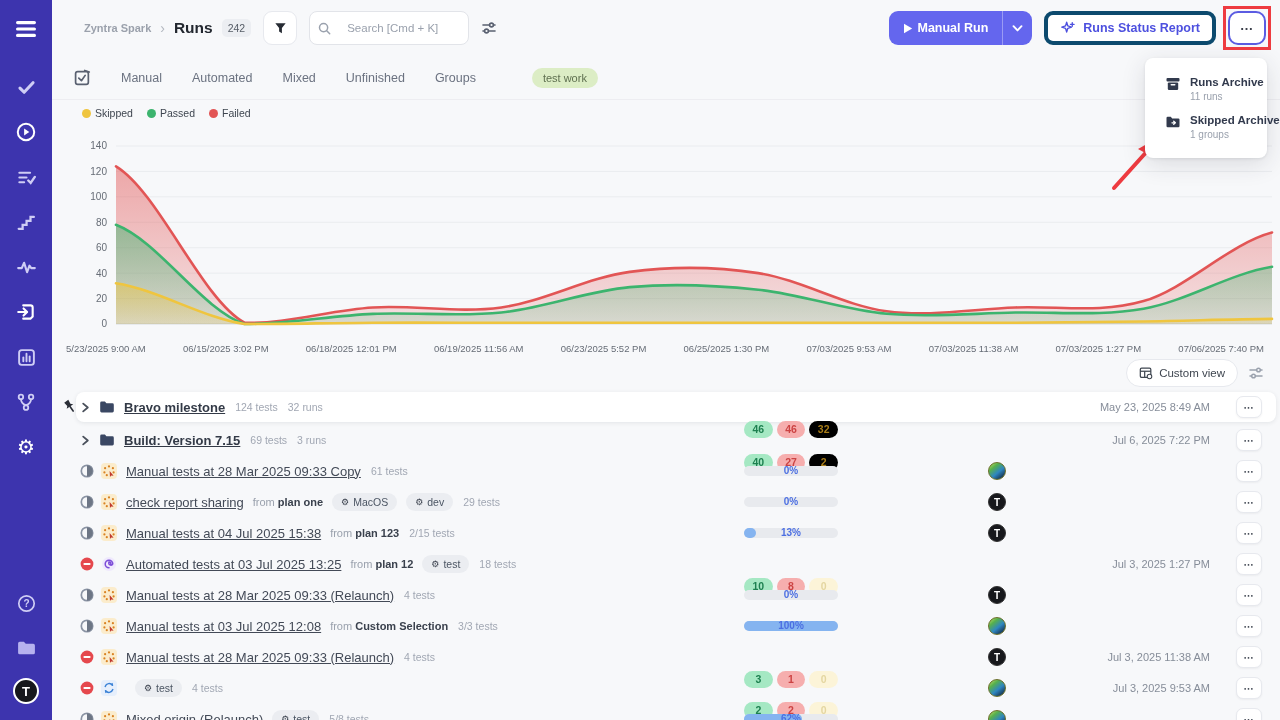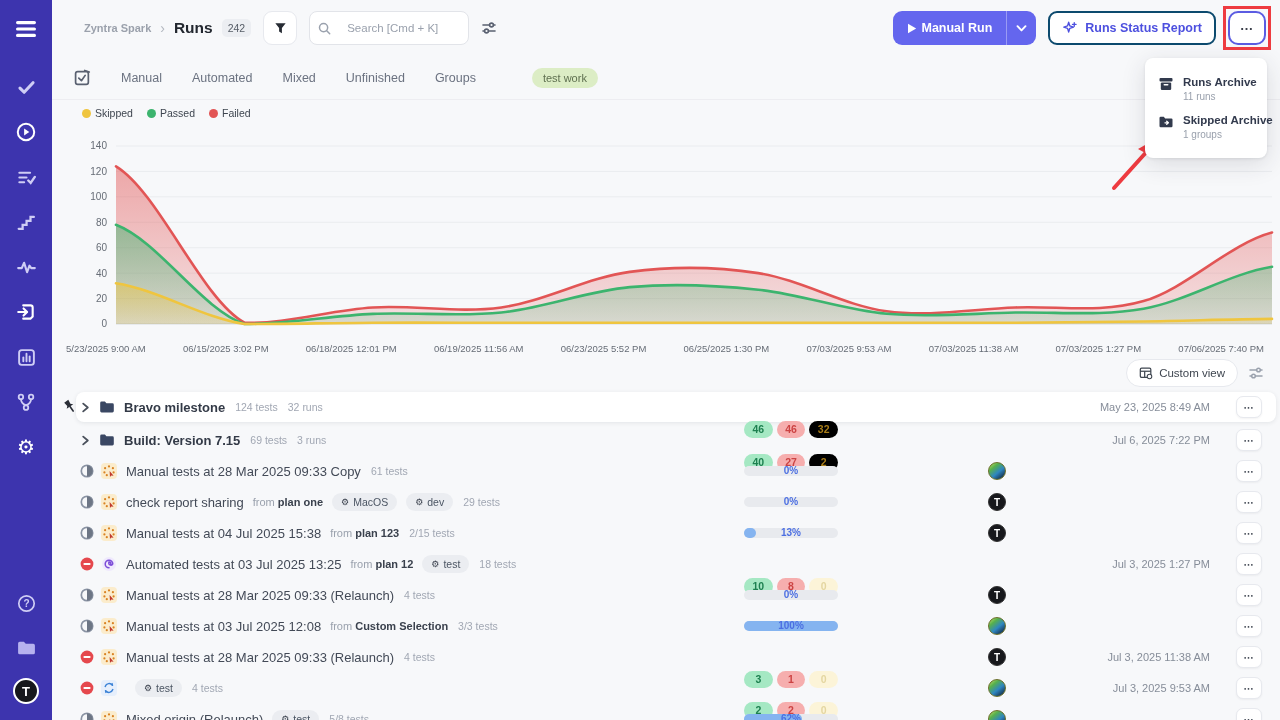--- a/index.html
+++ b/index.html
@@ -36,31 +36,31 @@
   .search-box input::placeholder { color: #9aa1ad; }
   .flat-icon { background: none; border: none; cursor: pointer; display: flex; align-items: center; }
   .spacer { flex: 1; }
 
   .split-btn { display: flex; height: 34px; border-radius: 9px; overflow: hidden; }
   .run-btn { background: #6466ee; color: #fff; border: none; font-size: 12.5px; font-weight: bold;
              padding: 0 14px; display: flex; align-items: center; gap: 4px; cursor: pointer;
              font-family: "Liberation Sans", sans-serif; }
   .run-caret { background: #6466ee; border: none; border-left: 1px solid rgba(255,255,255,.35);
                width: 30px; cursor: pointer; display: flex; align-items: center; justify-content: center; }
-  .report-btn { height: 34px; background: #fff; color: #4d50df; border: 2px solid #0c4a6e; border-radius: 9px;
+  .report-btn { height: 34px; background: #fff; color: #4d50df; border: 4px solid #0c4a6e; border-radius: 9px;
                 font-size: 12.5px; font-weight: bold; padding: 0 12px; display: flex; align-items: center;
                 gap: 7px; cursor: pointer; font-family: "Liberation Sans", sans-serif; }
   .annotated { position: relative; }
   .annotated::after { content: ""; position: absolute; inset: -5px; border: 3px solid #ee3b40; z-index: 60; pointer-events: none; }
   .dots-btn-top { width: 38px; height: 34px; background: #fff; border: 2px solid #5b5ce2; border-radius: 10px;
                   color: #3b3f4a; font-size: 13px; font-weight: bold; cursor: pointer; letter-spacing: 1px; }
 
   
   .dropdown { position: absolute; top: 58px; right: 13px; width: 122px; background: #fff; border-radius: 8px;
-              box-shadow: 0 6px 24px rgba(40,45,60,.14), 0 1px 3px rgba(40,45,60,.1); padding: 12px 1px; z-index: 55; }
+              box-shadow: 0 6px 24px rgba(40,45,60,.14), 0 1px 3px rgba(40,45,60,.1); padding: 12px 8px; z-index: 55; }
   .dd-item { display: flex; gap: 9px; padding: 6px 12px; cursor: pointer; align-items: flex-start; }
   .dd-label { font-size: 11.5px; font-weight: bold; color: #323a4d; white-space: nowrap; }
   .dd-sub { font-size: 10px; color: #9aa1ad; margin-top: 3px; }
 
   
   .anno-arrow { position: absolute; left: 1056px; top: 136px; z-index: 54; }
 
   
   .tabbar { height: 44px; display: flex; align-items: center; gap: 30px; padding: 0 0 0 22px;
             border-bottom: 1px solid #ededf1; }
@@ -84,21 +84,21 @@
   
   .tbl { }
   .row { position: relative; height: 30px; margin: 0 4px 1px 24px; display: flex; align-items: center;
          padding-left: 4px; }
   .row.highlight { background: #fff; border-radius: 8px; box-shadow: 0 1px 4px rgba(50,55,70,.10); margin-bottom: 3px; }
   .pin { position: absolute; left: -13px; top: 7px; }
   .chev { margin-right: 8px; display: flex; }
   .st-icon { margin-right: 7px; display: flex; }
   .kind-icon { margin-right: 9px; display: flex; }
   .fold { margin-right: 9px; display: flex; }
-  .r-name { font-size: 13px; color: #434a57; white-space: nowrap; }
+  .r-name { font-size: 13px; color: #434a57; white-space: nowrap; text-decoration: underline; }
   .row.grp .r-name { font-weight: bold; font-size: 13px; color: #333a47; }
   .r-from { font-size: 11px; color: #9aa1ad; margin-left: 9px; white-space: nowrap; }
   .r-from b { color: #3a414d; font-size: 11px; }
   .env-pill { background: #ebedf1; color: #4b5563; font-size: 10.5px; border-radius: 10px; padding: 3px 9px;
               margin-left: 9px; display: flex; align-items: center; gap: 4px; white-space: nowrap; }
   .env-pill .gear-g { font-size: 9px; color: #3a414d; }
   .r-meta { font-size: 10.5px; color: #a1a7b3; margin-left: 10px; white-space: nowrap; }
   .mid { position: absolute; left: 668px; width: 94px; display: flex; gap: 4px; align-items: center; }
   .cbadge { flex: 1; height: 17px; border-radius: 9px; font-size: 10.5px; font-weight: bold;
             display: flex; align-items: center; justify-content: center; margin-top: 44px; }

